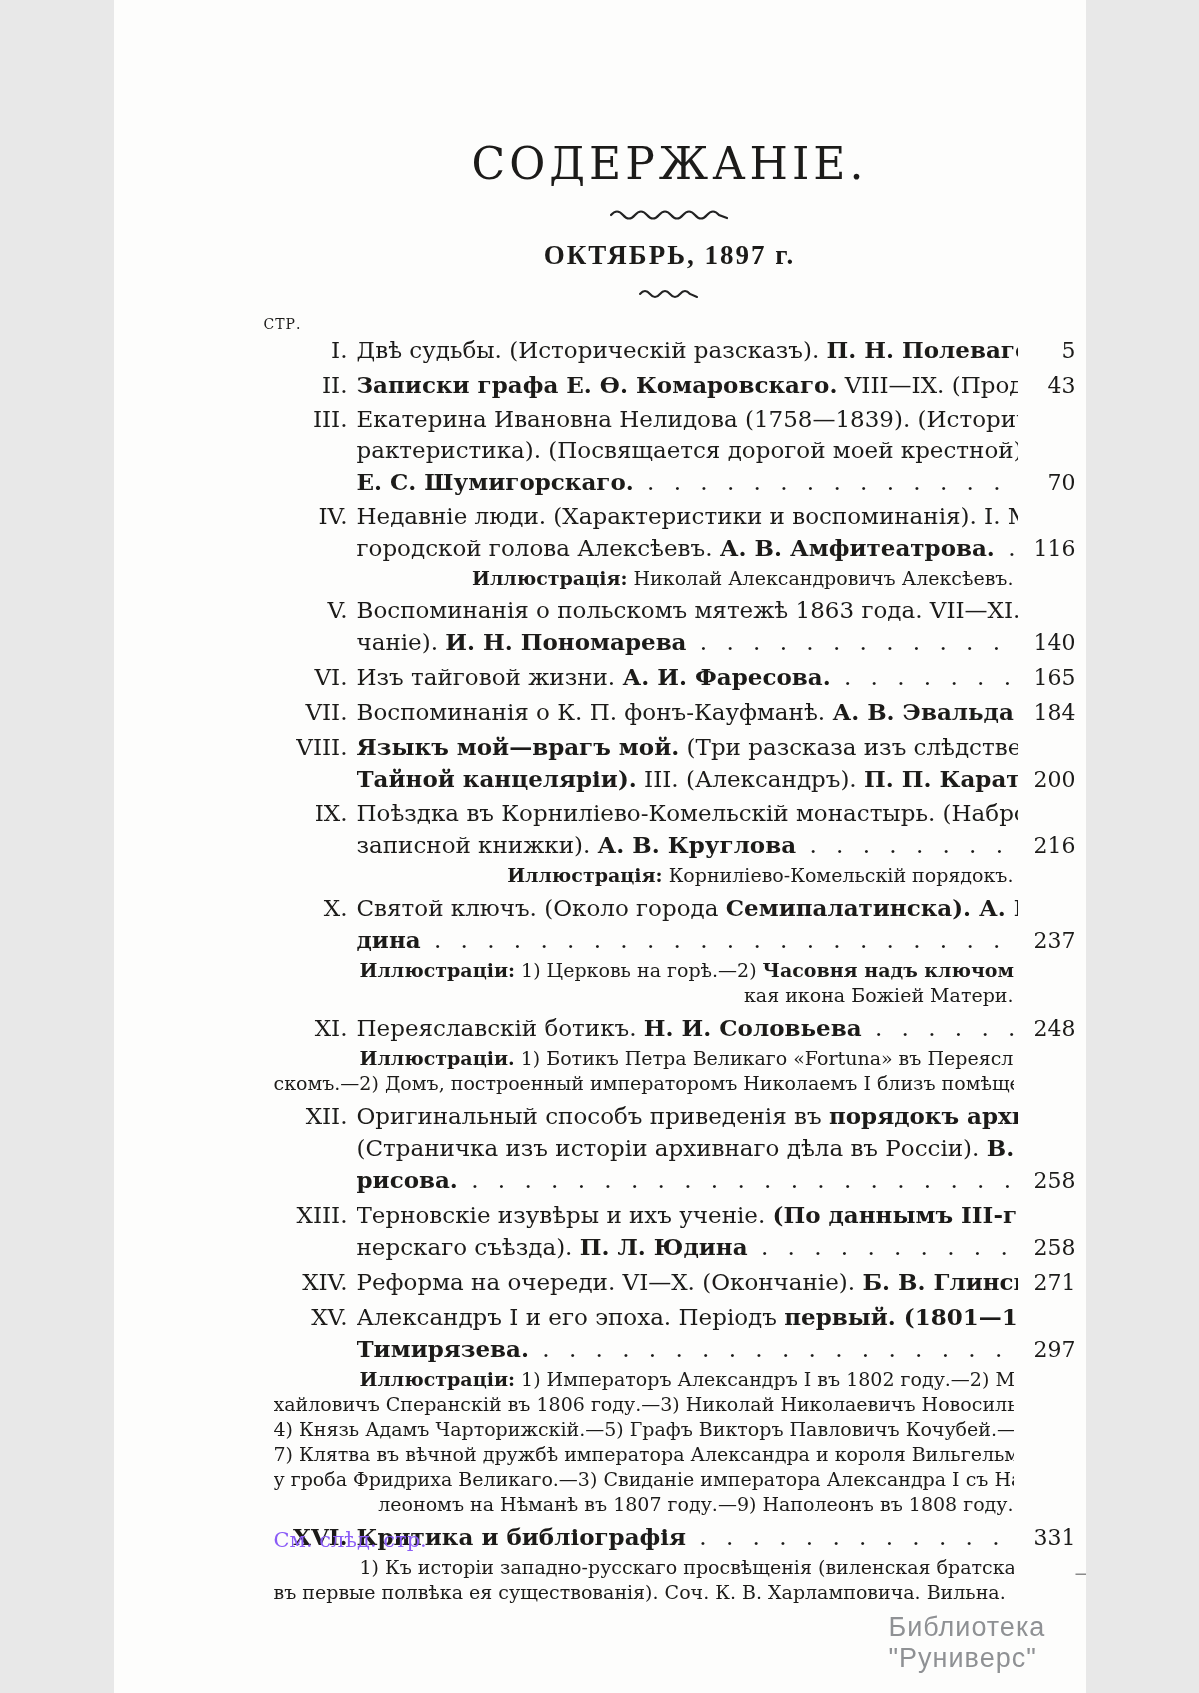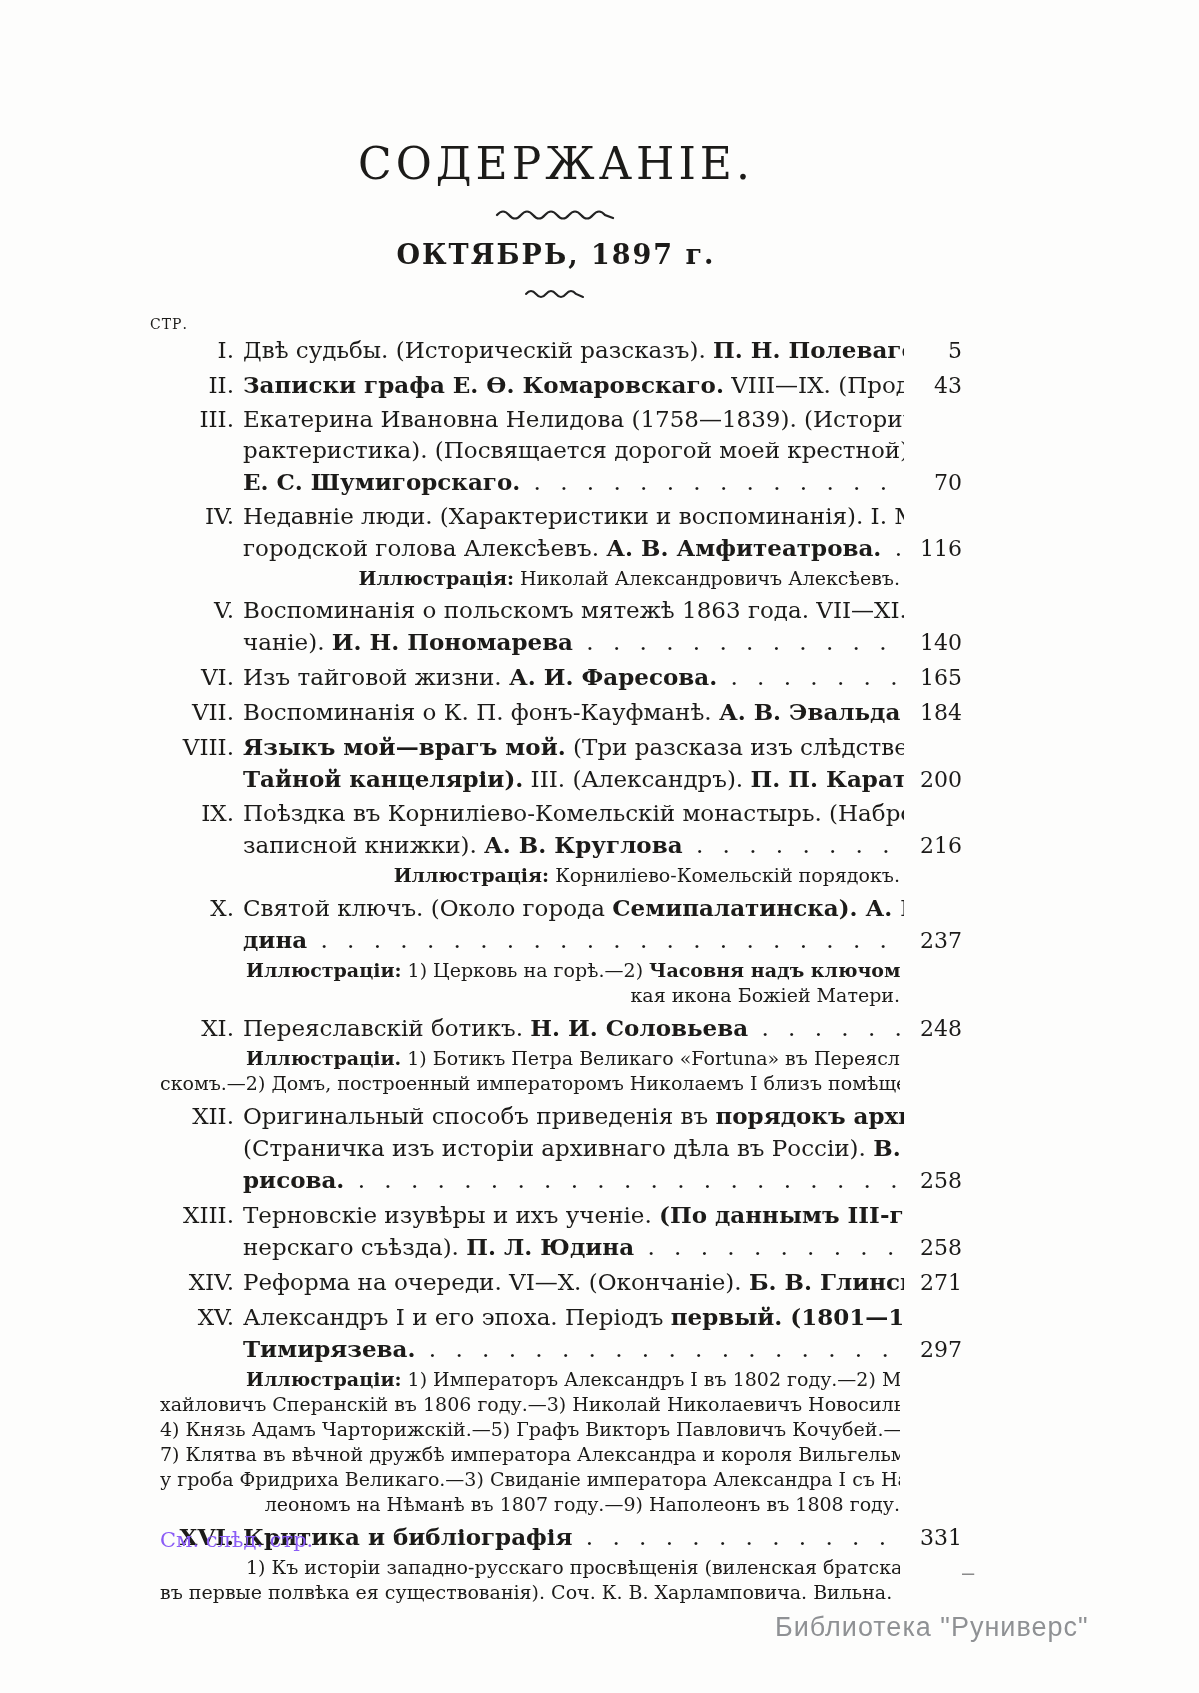--- a/index.html
+++ b/index.html
@@ -1,30 +1,30 @@
 <!DOCTYPE html>
 <html><head>
 <meta charset="utf-8">
 <style>
   html,body { margin:0; padding:0; background:#e8e8e8; }
   .page {
-    position:relative; width:1199px; height:1693px; margin:0 auto;
+    position:relative; width:972px; height:1693px; margin:0 auto;
     background:#fdfdfc; overflow:hidden;
     font-family:"DejaVu Serif", "Liberation Serif", serif; color:#1c1b19;
   }
   .content { position:absolute; left:150px; top:138px; width:812px; }
   .doc-title {
     margin:0; text-align:center; font-size:44px; font-weight:normal;
     letter-spacing:4px; line-height:52px;
   }
   .squiggle { text-align:center; margin-top:16px; color:#222; }
   .squiggle.small { margin-top:14px; }
   .issue-subtitle {
     margin:14px 0 0 0; text-align:center; font-size:27px; font-weight:bold;
-    letter-spacing:2px; line-height:32px;
+    letter-spacing:2px; line-height:32px;font-family:Liberation Serif, serif;
   }
   .page-col-label {
     text-align:left; font-size:14px; letter-spacing:1px;
     padding-right:8px; margin-top:12px; line-height:16px;
   }
   .toc { margin-top:2px; }
   .toc-entry { margin:0 0 3px 0; }
   .toc-line { display:flex; align-items:baseline; font-size:23px; line-height:31px; }
   .numeral { flex:none; width:84px; text-align:right; padding-right:9px; white-space:nowrap; }
   .entry-text { flex:1 1 auto; white-space:nowrap; overflow:hidden; }

